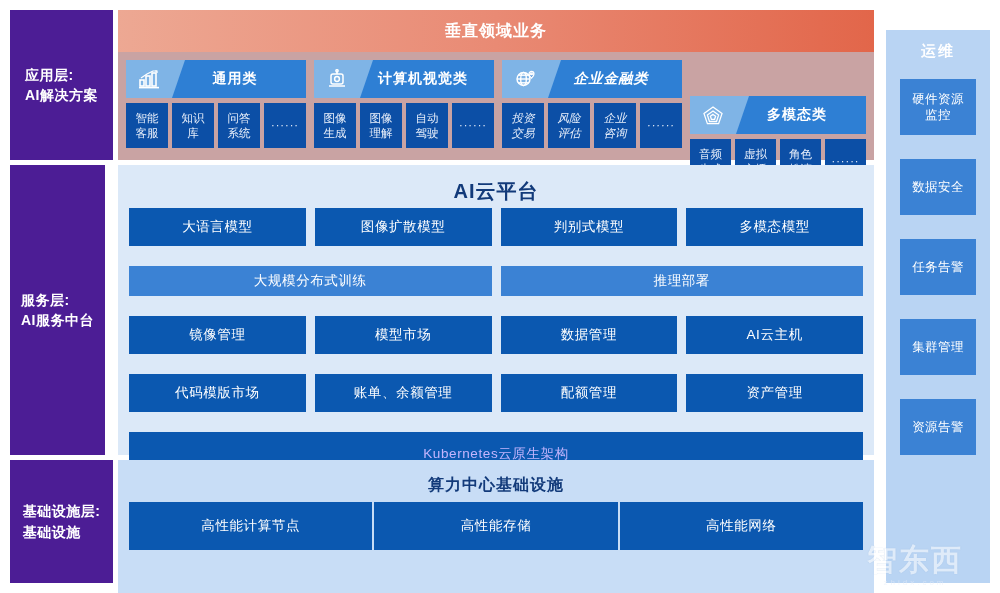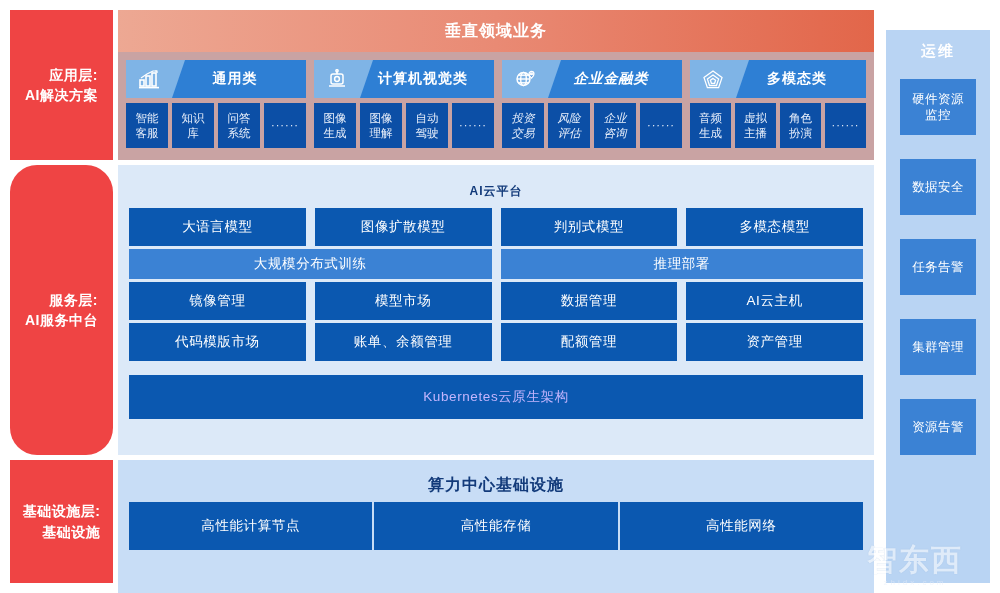--- a/index.html
+++ b/index.html
@@ -7,31 +7,31 @@
     width: 1000px; height: 593px;
     background: #ffffff;
     font-family: "Liberation Sans", "DejaVu Sans", sans-serif;
     overflow: hidden;
   }
   .page { position: relative; width: 1000px; height: 593px; background: #ffffff; }
 
   
   .layer-label {
     position: absolute;
-    background: #ef4444;
+    background: #4c1d95;
     color: #ffffff;
     display: flex; align-items: center; justify-content: center;
-    text-align: right;
+    text-align: left;
     font-weight: bold;
     font-size: 14px;
     line-height: 1.45;
     letter-spacing: .5px;
   }
   #layer-app   { left: 10px; top: 10px;  width: 103px; height: 150px; }
-  #layer-svc   { left: 10px; top: 165px; width: 103px; height: 290px; border-radius: 27px; }
+  #layer-svc   { left: 10px; top: 165px; width: 95px; height: 290px; }
   #layer-infra { left: 10px; top: 460px; width: 103px; height: 123px; }
 
   
   #app-panel {
     position: absolute; left: 118px; top: 10px;
     width: 756px; height: 150px;
     background: #c9a3a3;
   }
   #vertical-banner {
     position: absolute; left: 0; top: 0; width: 756px; height: 42px;
@@ -84,24 +84,24 @@
 
   
   #svc-panel {
     position: absolute; left: 118px; top: 165px;
     width: 756px; height: 290px;
     background: #dce9f8;
     padding: 9px 11px;
   }
   #svc-title {
     text-align: center; color: #123a7a;
-    font-size: 12px; font-weight: bold; letter-spacing: 1px;
+    font-size: 20px; font-weight: bold; letter-spacing: 1px;
     height: 34px; line-height: 34px;
   }
-  .svc-row { display: flex; gap: 9px; margin-bottom: 3px; }
+  .svc-row { display: flex; gap: 9px; margin-bottom: 20px; }
   .box-dark {
     background: #0B58B0; color: #ffffff;
     font-size: 13.5px; font-weight: normal;
     display: flex; align-items: center; justify-content: center;
     flex: 1 1 0; height: 38px; text-align: center;
     letter-spacing: .6px;
   }
   .box-mid {
     background: #3B82D4; color: #ffffff;
     font-size: 13.5px;
@@ -252,21 +252,21 @@
         <div class="cat-title">企业金融类</div>
       </div>
       <div class="chip-row">
         <div class="chip">投资<br>交易</div>
         <div class="chip">风险<br>评估</div>
         <div class="chip">企业<br>咨询</div>
         <div class="chip dots">······</div>
       </div>
     </div>
 
-    <div class="cat-group" style="left:572px; width:176px;">
+    <div class="cat-group" style="left:572px; width:176px;margin-top:36px;">
       <div class="cat-header">
         <div class="cat-icon-zone">
           <svg width="22" height="20" viewBox="0 0 22 20">
               <g fill="none" stroke="#ffffff" stroke-width="1.3">
                 <polygon points="11,2 20,8.6 16.6,18.6 5.4,18.6 2,8.6"></polygon>
                 <polygon points="11,6 16.6,10.1 14.5,16.5 7.5,16.5 5.4,10.1"></polygon>
                 <polygon points="11,9.4 13.6,11.3 12.6,14.3 9.4,14.3 8.4,11.3"></polygon>
               </g>
             </svg>
         </div>

